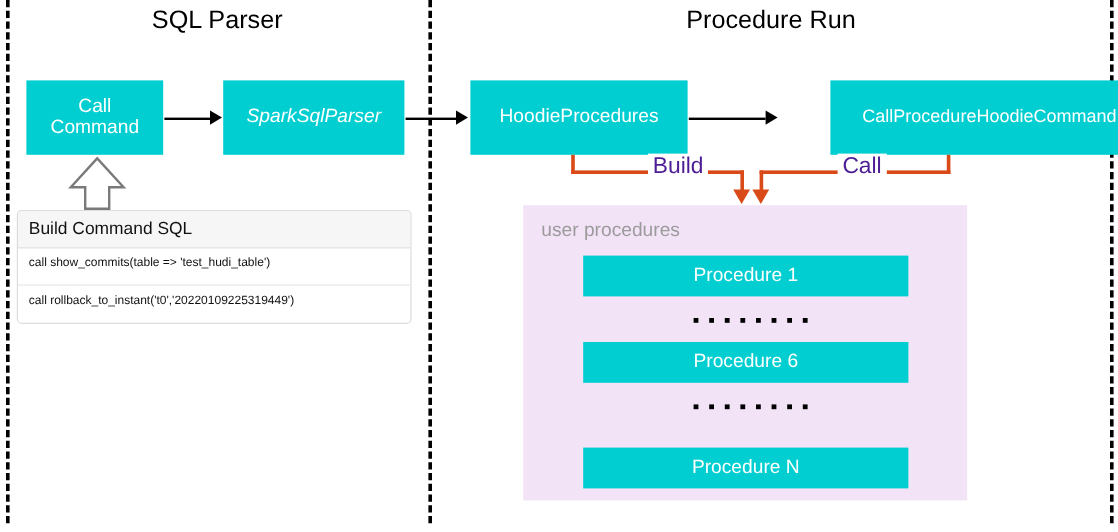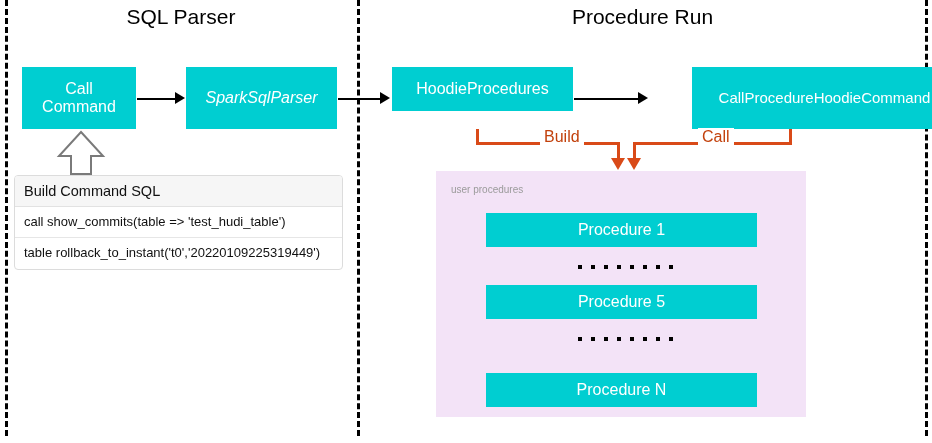--- a/index.html
+++ b/index.html
@@ -74,21 +74,21 @@
     background: #f6f6f6;
     border-bottom: 1px solid #e2e2e2;
     font-size: 14.5px;
     color: #111111;
     padding: 7px 9px;
     height: 31px;
   }
   .sql-row {
     box-sizing: border-box;
     border-bottom: 1px solid #e6e6e6;
-    font-size: 13px;
+    font-size: 10px;
     color: #111111;
     padding: 7px 9px;
     height: 31px;
     white-space: nowrap;
   }
   .sql-row:last-child { border-bottom: none; }
 
   .orange-seg {
     position: absolute;
     background: #D94A18;
@@ -96,33 +96,33 @@
   .orange-head {
     position: absolute;
     width: 0;
     height: 0;
     border-left: 7px solid transparent;
     border-right: 7px solid transparent;
     border-top: 12px solid #D94A18;
   }
   .edge-label {
     position: absolute;
+    font-size: 19px;
+    color: #4c1d95;
+    background: #ffffff;
+    padding: 0 4px;
+    white-space: nowrap;
+  }
+  .userproc-panel {
+    position: absolute;
+    background: #F3E3F7;
+  }
+  .userproc-caption {
+    position: absolute;
     font-size: 16px;
-    color: #c2410c;
-    background: #ffffff;
-    padding: 0 4px;
-    white-space: nowrap;
-  }
-  .userproc-panel {
-    position: absolute;
-    background: #F3E3F7;
-  }
-  .userproc-caption {
-    position: absolute;
-    font-size: 10px;
     color: #9b9b9b;
     white-space: nowrap;
   }
   .dots {
     position: absolute;
     display: flex;
     gap: 9px;
     align-items: center;
   }
   .dots span {
@@ -150,37 +150,37 @@
   </div>
 
   <div class="arrow-line" style="left:137px; top:98px; width:38px;"></div>
   <div class="arrow-head" style="left:175px; top:92px;"></div>
 
   <div class="proc-box" style="left:186px; top:67px; width:151px; height:62px;font-style:italic;">SparkSqlParser</div>
 
   <div class="arrow-line" style="left:338px; top:98px; width:42px;"></div>
   <div class="arrow-head" style="left:380px; top:92px;"></div>
 
-  <div class="proc-box" style="left:392px; top:67px; width:181px; height:44px;">HoodieProcedures</div>
+  <div class="proc-box" style="left:392px; top:67px; width:181px; height:62px;">HoodieProcedures</div>
 
   <div class="arrow-line" style="left:574px; top:98px; width:64px;"></div>
   <div class="arrow-head" style="left:638px; top:92px;"></div>
 
   <div class="proc-box small" style="left:652px; top:67px; width:265px; height:62px;margin-left:40px;">CallProcedureHoodieCommand</div>
 
   <div class="up-arrow-wrap" style="left:55px; top:130px;">
     <svg width="52" height="46" viewBox="0 0 52 46">
       <polygon points="26,2 48,26 36,26 36,44 16,44 16,26 4,26" fill="#ffffff" stroke="#7a7a7a" stroke-width="2"></polygon>
     </svg>
   </div>
 
   <div class="sql-table" style="left:14px; top:175px; width:329px;">
     <div class="sql-head">Build Command SQL</div>
     <div class="sql-row">call show_commits(table =&gt; 'test_hudi_table')</div>
-    <div class="sql-row">table rollback_to_instant('t0','20220109225319449')</div>
+    <div class="sql-row">call rollback_to_instant('t0','20220109225319449')</div>
   </div>
 
   <div class="orange-seg" style="left:476px; top:129px; width:3px; height:16px;"></div>
   <div class="orange-seg" style="left:476px; top:142px; width:144px; height:3px;"></div>
   <div class="orange-seg" style="left:617px; top:142px; width:3px; height:19px;"></div>
   <div class="orange-head" style="left:611px; top:158px;"></div>
   <div class="edge-label" style="left:540px; top:128px;">Build</div>
 
   <div class="orange-seg" style="left:789px; top:129px; width:3px; height:16px;"></div>
   <div class="orange-seg" style="left:633px; top:142px; width:159px; height:3px;"></div>
@@ -197,21 +197,21 @@
     <span></span>
       <span></span>
       <span></span>
       <span></span>
       <span></span>
       <span></span>
       <span></span>
       <span></span>
   </div>
 
-  <div class="proc-box" style="left:486px; top:285px; width:271px; height:34px;">Procedure 5</div>
+  <div class="proc-box" style="left:486px; top:285px; width:271px; height:34px;">Procedure 6</div>
 
   <div class="dots" style="left:578px; top:337px;">
     <span></span>
       <span></span>
       <span></span>
       <span></span>
       <span></span>
       <span></span>
       <span></span>
       <span></span>

